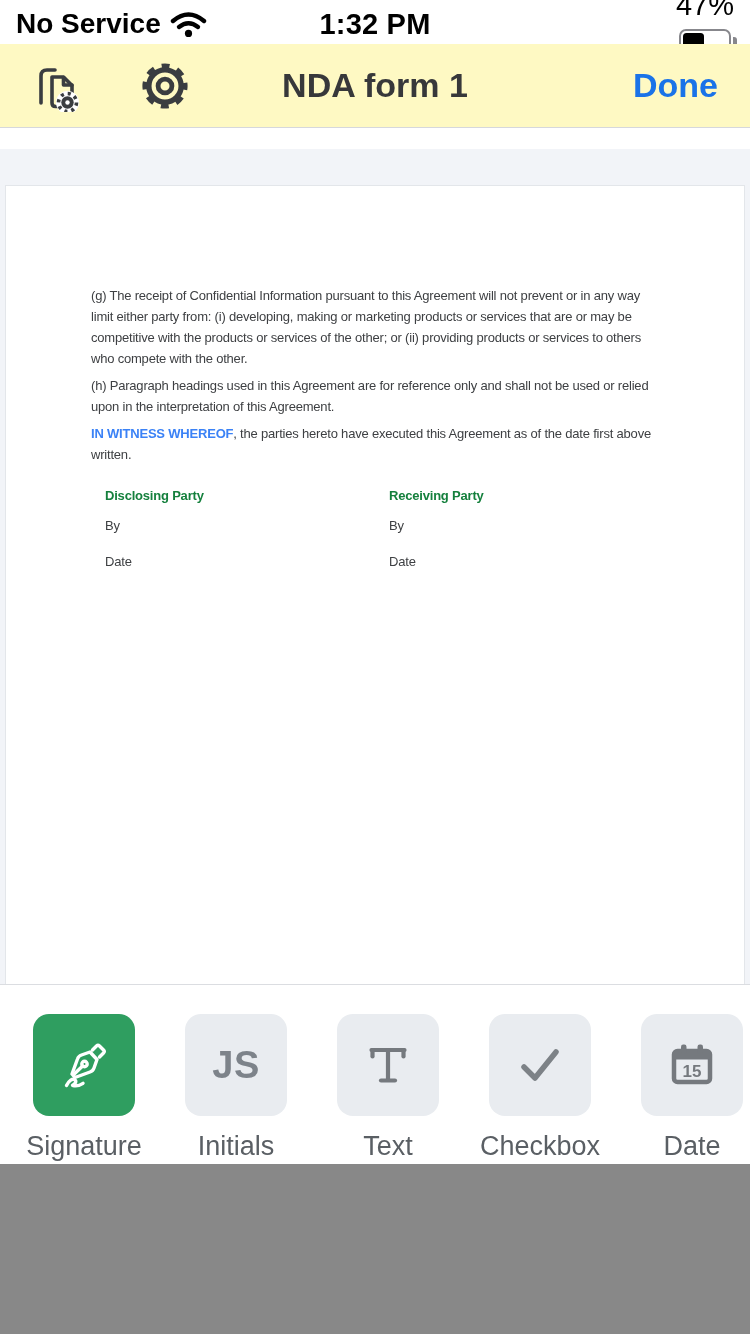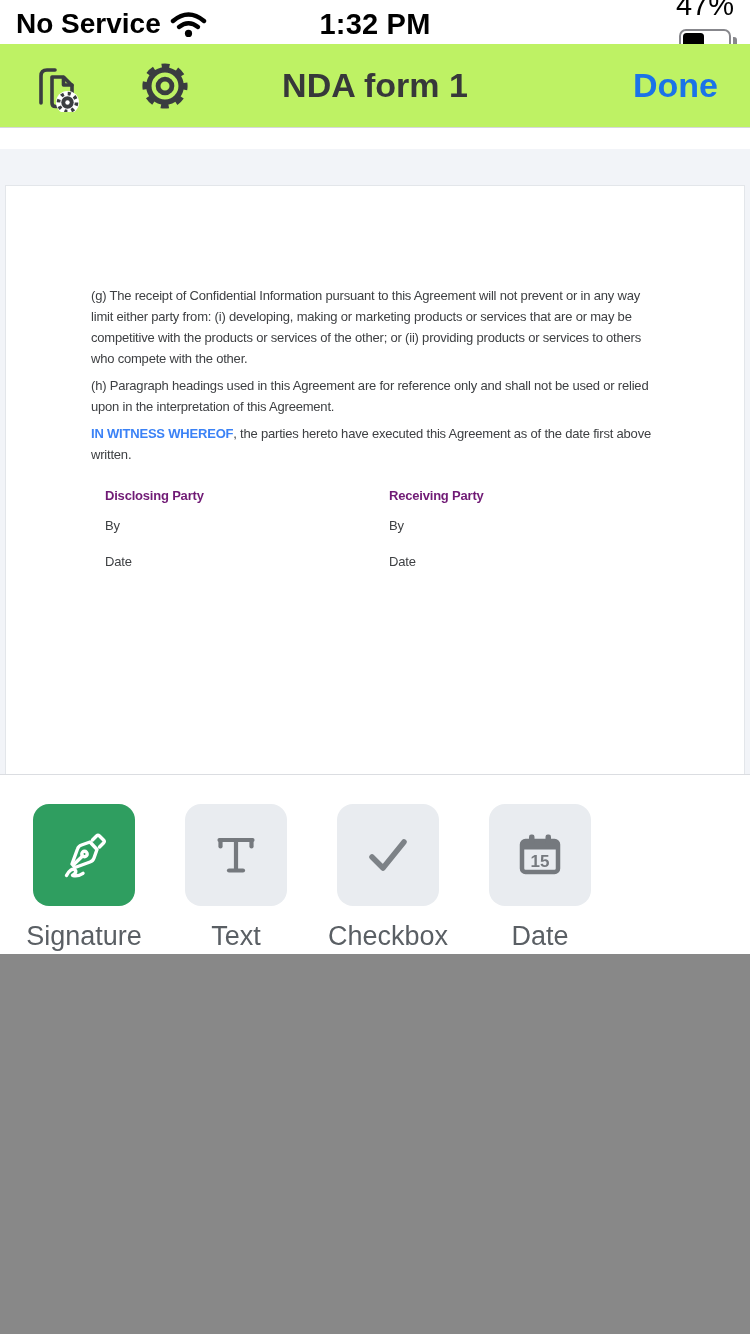--- a/index.html
+++ b/index.html
@@ -1,17 +1,17 @@
 <!DOCTYPE html>
 <html><head>
 <meta charset="utf-8">
 <style>
   html,body { margin:0; padding:0; background:#888; }
   .screen {
-    position:relative; width:750px; height:954px; margin:0 auto;
+    position:relative; width:750px; height:1164px; margin:0 auto;
     background:#fff; overflow:hidden;
     font-family:"Liberation Sans", sans-serif;
     -webkit-font-smoothing:antialiased;
   }
 
   
   .status-bar {
     position:absolute; top:0; left:0; right:0; height:44px;
     display:flex; align-items:center; padding:4px 16px 0 16px; box-sizing:border-box;
     background:#fff; color:#000;
@@ -22,21 +22,21 @@
     font-size:29px; font-weight:700; letter-spacing:0.2px;
   }
   .sb-right { margin-left:auto; display:flex; align-items:center; gap:7px; font-size:29px; font-weight:400;flex-direction:column; }
   .battery { position:relative; width:43px; height:22px; border:2.5px solid #87878c; border-radius:7px; padding:2.5px; box-sizing:content-box; }
   .battery-fill { height:100%; background:#000; border-radius:3.5px; width:47%; }
   .battery-tip { position:absolute; right:-8px; top:6px; width:4px; height:10px; background:#87878c; border-radius:0 3px 3px 0; }
 
   
   .nav-bar {
     position:absolute; top:44px; left:0; right:0; height:84px;
-    background:#bef264; border-bottom:1px solid #d6d8dc;
+    background:#fef9c3; border-bottom:1px solid #d6d8dc;
     display:flex; align-items:center; padding-left:30px; box-sizing:border-box;
   }
   .nav-icon-btn { background:none; border:none; padding:0; cursor:pointer; display:flex; align-items:center; }
   .nav-icon-btn + .nav-icon-btn { margin-left:58px; }
   .nav-title {
     position:absolute; left:50%; transform:translateX(-50%);
     font-size:34px; font-weight:600; color:#37383a; white-space:nowrap;
   }
   .done-btn {
     position:absolute; right:32px; background:none; border:none; padding:0; cursor:pointer;
@@ -50,21 +50,21 @@
     background:#fff; border:1px solid #e3e6ea; box-sizing:border-box;
   }
   .doc-body {
     position:absolute; left:85px; top:99px; width:562px;
     font-size:13px; line-height:21px; letter-spacing:-0.2px; color:#3e4043;
   }
   .doc-body p { margin:0 0 6px 0; }
   .doc-body b { color:#3b82f6; }
   .sig-block { margin-top:20px; padding-left:14px; display:flex; }
   .sig-col { width:284px; flex:none; }
-  .sig-title { font-weight:bold; color:#701a75; margin-bottom:9px; }
+  .sig-title { font-weight:bold; color:#15803d; margin-bottom:9px; }
   .sig-by { margin-bottom:15px; }
 
   
   .toolbar {
     position:absolute; bottom:0; left:0; right:0; height:180px;
     background:#fff; border-top:1px solid #dbdde1;
     display:flex; gap:50px; padding:29px 0 0 33px; box-sizing:border-box;
   }
   .tool { width:102px; display:flex; flex-direction:column; align-items:center; flex:none; }
   .tool-btn {
@@ -158,20 +158,26 @@
             <circle cx="29.5" cy="28" r="2.7"></circle>
             <path d="M27.6 30 L18.5 38.8"></path>
             <path d="M37.5 14 L41.5 10 Q43 8.6 44.5 10 L48.5 14 Q50 15.5 48.5 17 L44.5 21"></path>
             <path d="M11.5 49.5 C14 44.5 17.5 42 20 44 C22 45.7 19.5 48.3 17.5 49.3 C21 50.4 25 49.3 28 47.3"></path>
           </g>
         </svg>
       </button>
       <div class="tool-label">Signature</div>
     </div>
 
+    <div class="tool">
+      <button class="tool-btn" aria-label="initials">
+        <span class="js-glyph">JS</span>
+      </button>
+      <div class="tool-label">Initials</div>
+    </div>
 
     <div class="tool">
       <button class="tool-btn" aria-label="text">
         <svg width="46" height="46" viewBox="0 0 46 46">
           <g fill="none" stroke="#75797e" stroke-width="4.2" stroke-linecap="round">
             <path d="M6.5 8 H39.5"></path>
             <path d="M7.5 8 V14.5"></path>
             <path d="M38.5 8 V14.5"></path>
             <path d="M23 8 V38"></path>
             <path d="M16 38.5 H30"></path>

